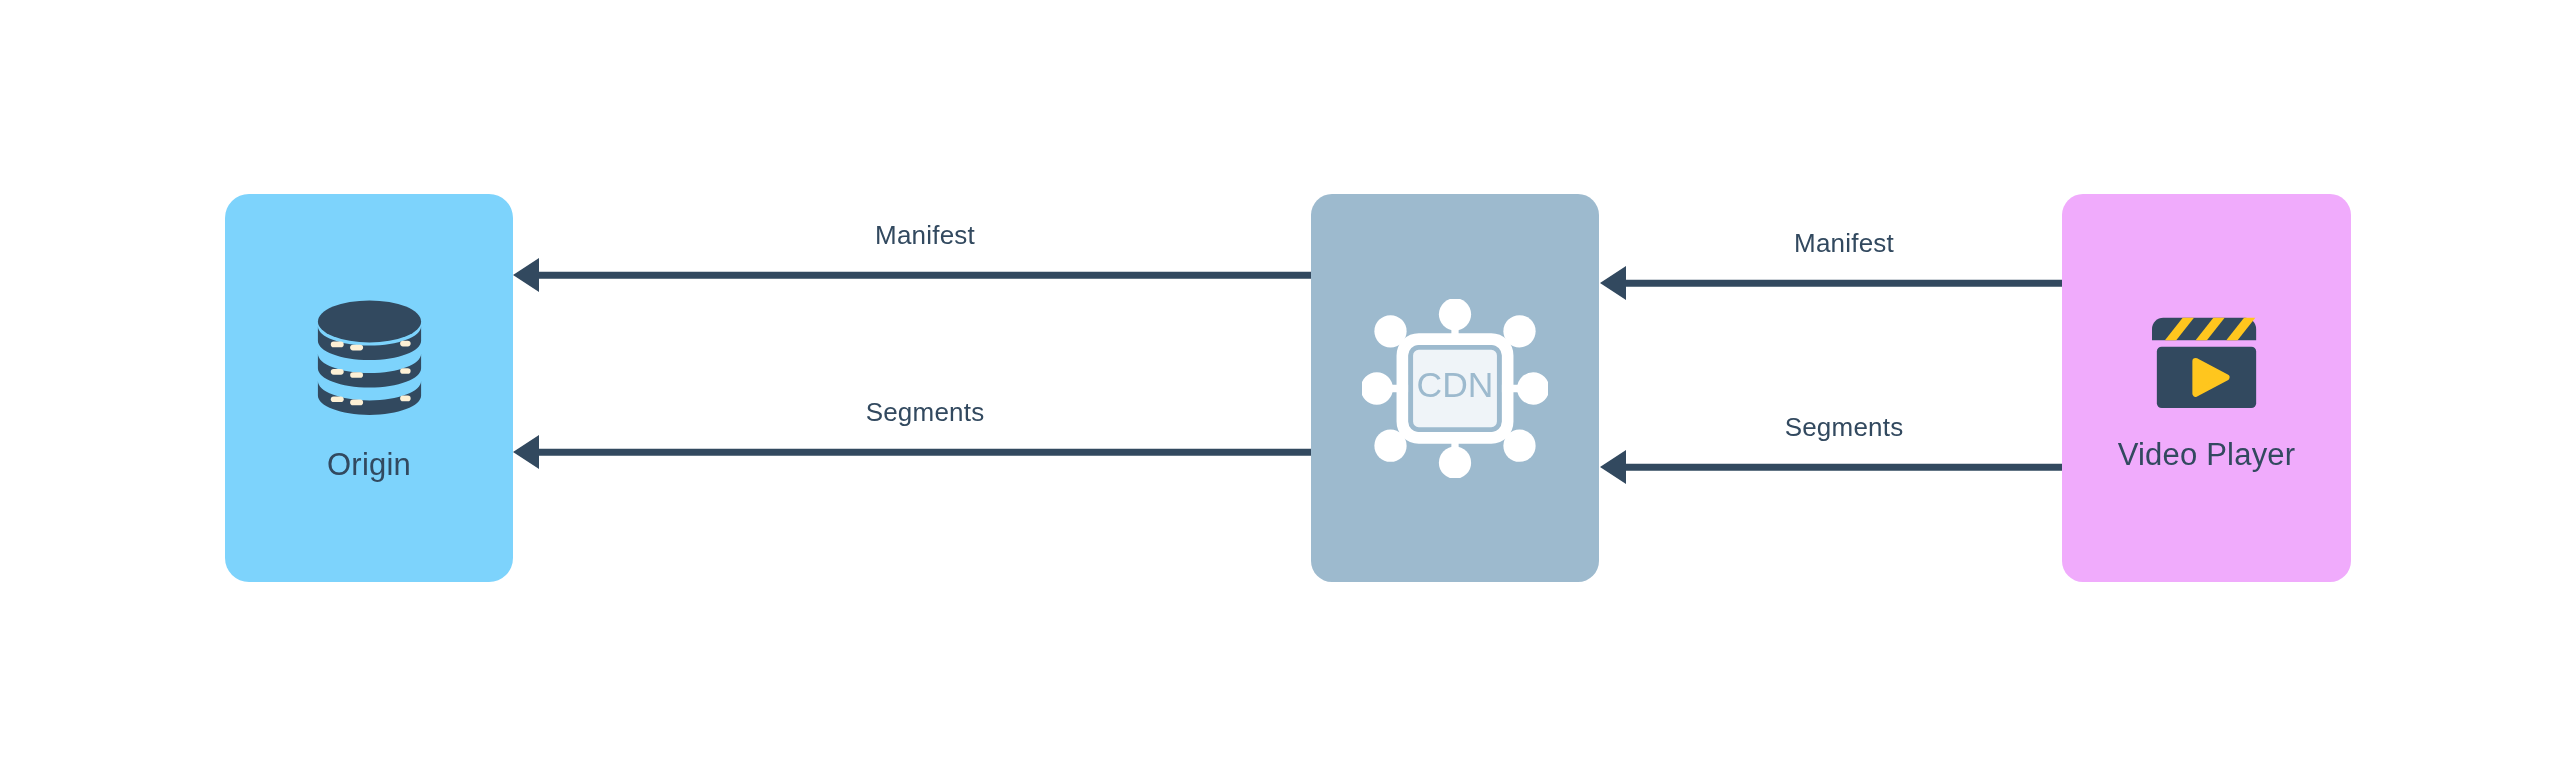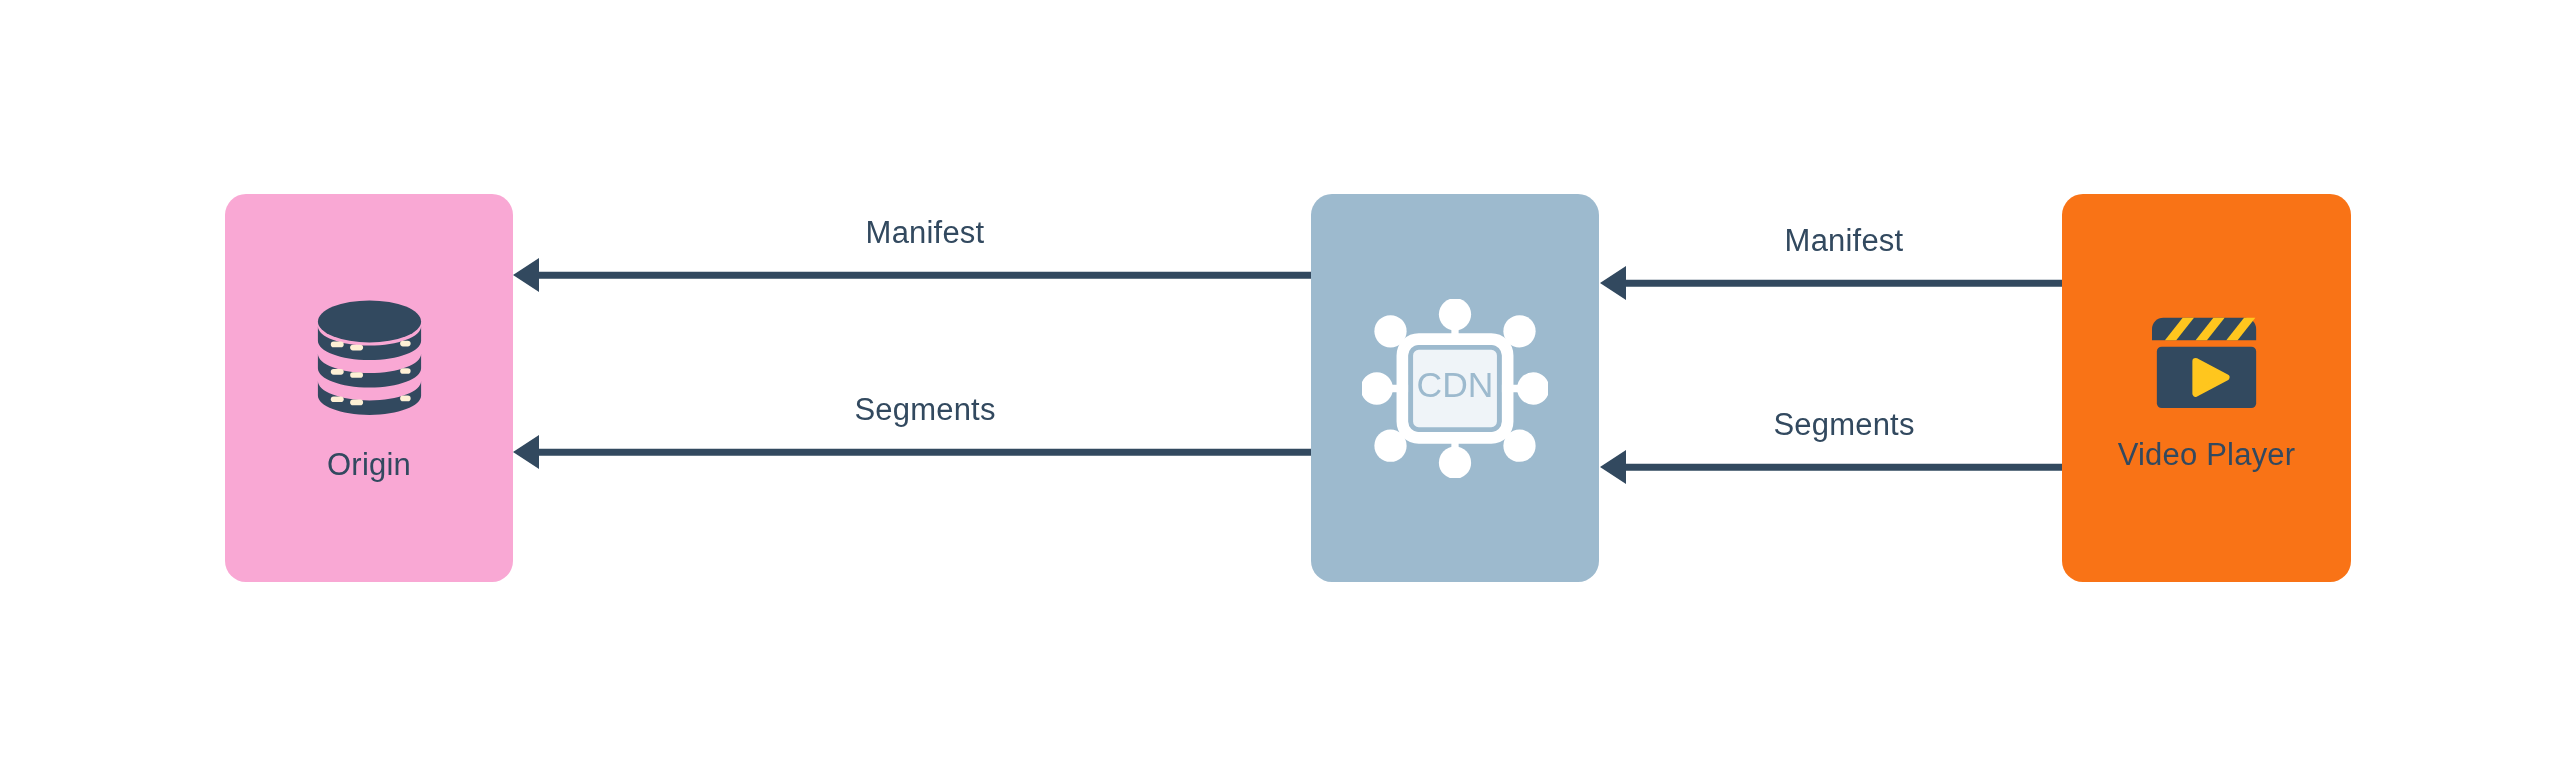--- a/index.html
+++ b/index.html
@@ -38,31 +38,32 @@
     font-size: 31px;
     color: #32495F;
     letter-spacing: 0.2px;
     white-space: nowrap;
     text-align: center;
   }
 
   #node-origin {
     left: 225px;  top: 186px;
     width: 288px; height: 388px;
-    background: #f9a8d4;
+    background: #7dd3fc;
+    border-radius: 24px;
   }
   #node-cdn {
     left: 1311px; top: 186px;
     width: 288px; height: 388px;
     background: #9DBACE;
   }
   #node-player {
     left: 2062px; top: 186px;
     width: 289px; height: 388px;
-    background: #f97316;
+    background: #f0abfc;
   }
 
   
   .edge {
     position: absolute;
     height: 0;
   }
   .edge-line {
     position: absolute;
     left: 0;
@@ -80,21 +81,21 @@
     height: 0;
     border-top: 17px solid transparent;
     border-bottom: 17px solid transparent;
     border-right: 26px solid #32495F;
     transform: translate(-26px, -50%);
   }
   .edge-label {
     position: absolute;
     left: 50%;
     transform: translateX(-50%);
-    font-size: 31px;
+    font-size: 26px;
     color: #32495F;
     white-space: nowrap;
     letter-spacing: 0.2px;
   }
 
   
   #edge-origin-manifest { left: 539px; top: 275px; width: 772px; }
   #edge-origin-manifest .edge-label { bottom: 24px; }
   
   #edge-origin-segments { left: 539px; top: 452px; width: 772px; }

